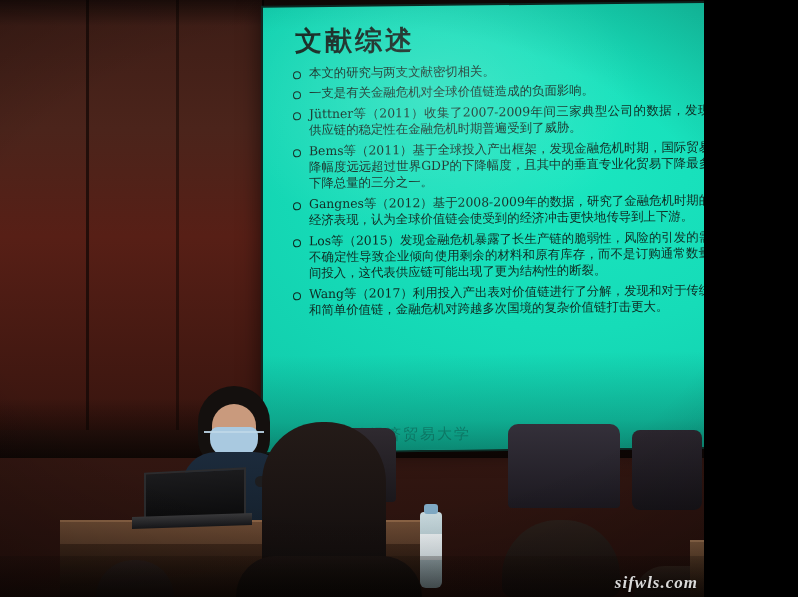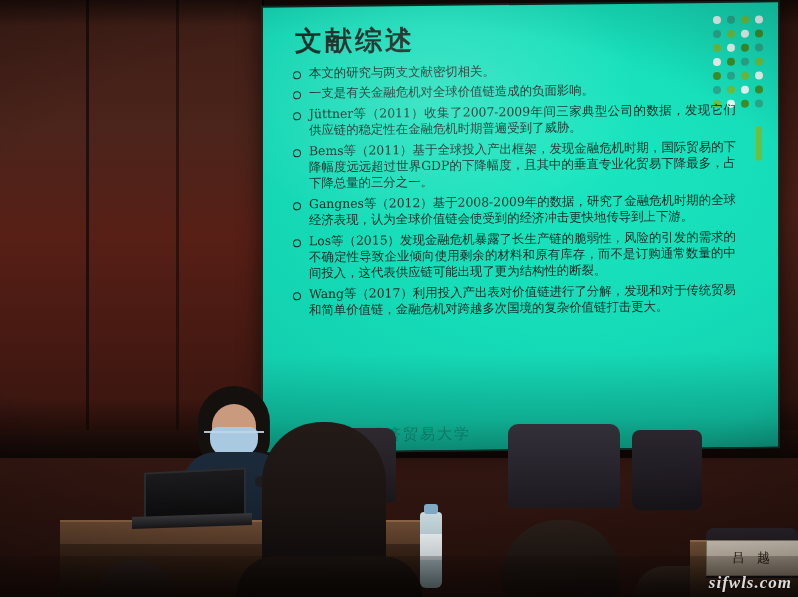--- a/index.html
+++ b/index.html
@@ -2,21 +2,21 @@
 <html><head>
 <meta charset="utf-8">
 <style>
   html, body {
     margin: 0;
     padding: 0;
     background: #000;
   }
   .scene {
     position: relative;
-    width: 798px;
+    width: 704px;
     height: 597px;
     overflow: hidden;
     font-family: "Liberation Sans", sans-serif;
     background: #7f1d1d;
   }
 
   
   .wall {
     position: absolute;
     inset: 0;

